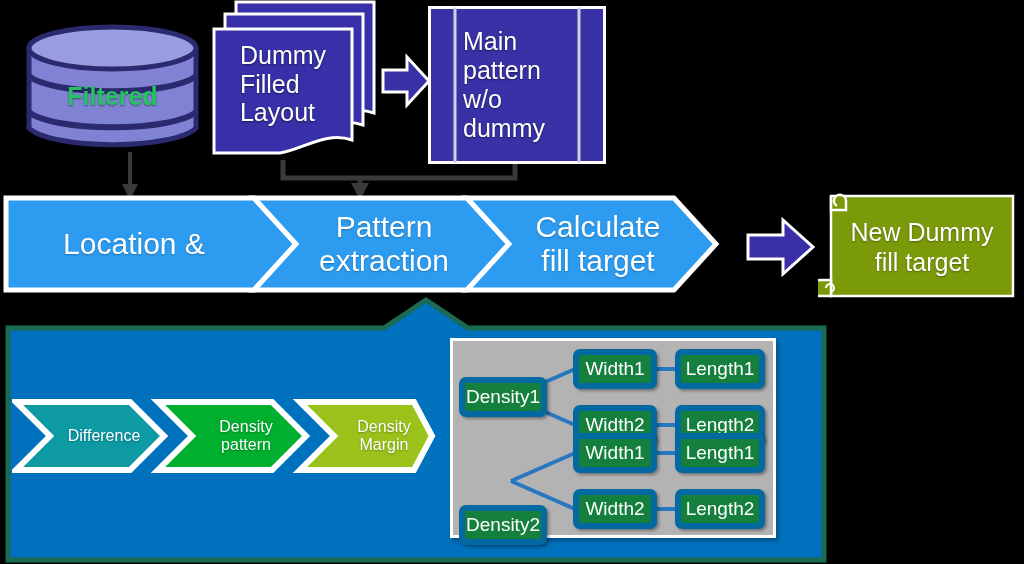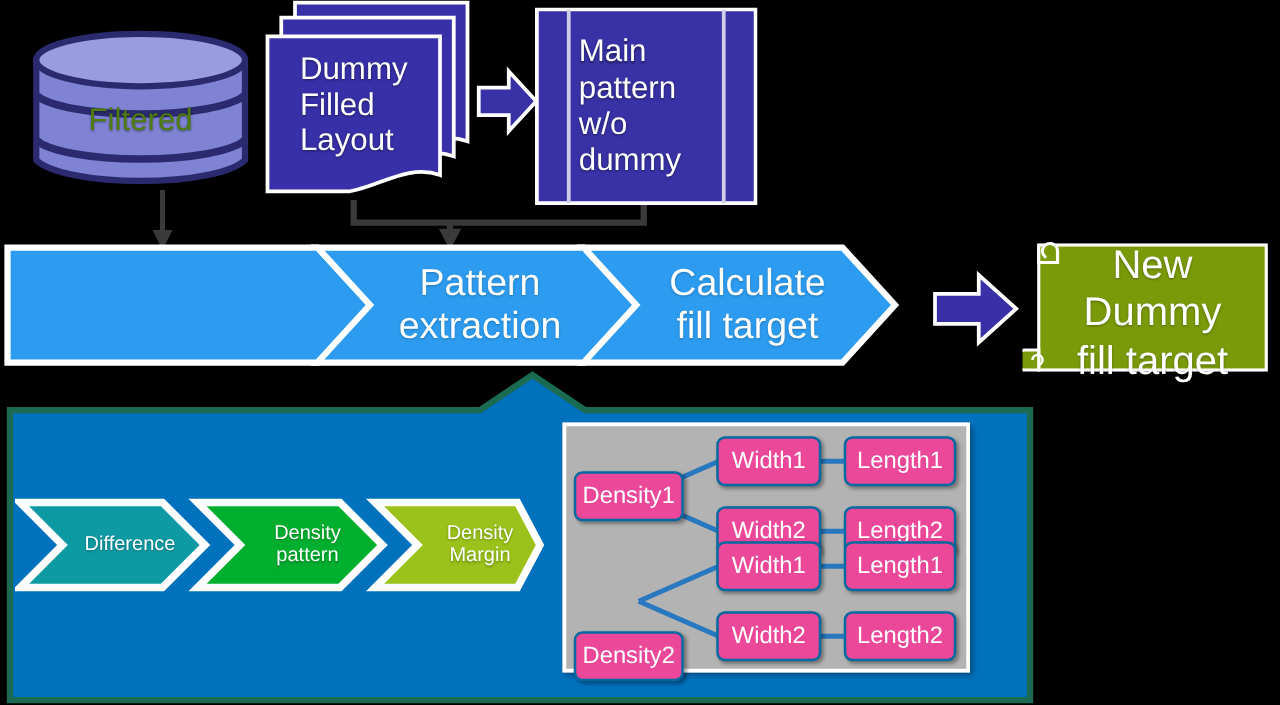--- a/index.html
+++ b/index.html
@@ -5,21 +5,21 @@
   html,body{margin:0;padding:0;background:#000;}
   body{width:1024px;height:564px;overflow:hidden;font-family:"Liberation Sans",sans-serif;}
   #stage{position:relative;width:1024px;height:564px;background:#000;}
 
   .abs{position:absolute;}
 
   
   .db-label{
     position:absolute;left:0;top:0;width:100%;height:100%;
     display:flex;align-items:center;justify-content:center;
-    color:#4d7c0f;font-size:25px;line-height:1.12;font-weight:400;
+    color:#22c55e;font-size:25px;line-height:1.12;font-weight:700;
     text-shadow:0 1px 2px rgba(0,0,0,.45);
   }
   .doc-label{
     position:absolute;left:0;top:0;width:100%;height:100%;
     display:flex;align-items:center;justify-content:center;
     color:#fff;font-size:25px;line-height:1.15;
     text-shadow:0 1px 2px rgba(0,0,0,.5);
   }
   .mainpat-label{
     position:absolute;left:0;top:0;width:100%;height:100%;
@@ -31,36 +31,36 @@
   
   .chev-label{
     position:absolute;color:#fff;font-size:30px;line-height:1.12;text-align:center;
     display:flex;align-items:center;justify-content:center;
     text-shadow:0 1px 2px rgba(0,0,0,.25);
   }
 
   
   .scroll-label{
     position:absolute;left:0;top:0;width:100%;height:100%;
-    display:flex;justify-content:center;
-    color:#fff;font-size:32px;line-height:1.2;text-align:center;
+    display:flex;align-items:center;justify-content:center;
+    color:#fff;font-size:25px;line-height:1.2;text-align:center;
     text-shadow:0 1px 2px rgba(0,0,0,.35);
   }
 
   
   .bchev-label{
     position:absolute;color:#fff;font-size:16px;line-height:1.15;text-align:center;
     display:flex;align-items:center;justify-content:center;
     text-shadow:0 1px 2px rgba(0,0,0,.3);
   }
 
   
   .node{
     position:absolute;box-sizing:border-box;
-    background:#ec4899;border:2px solid #0369a1;border-radius:7px;
+    background:#15803d;border:6px solid #0369a1;border-radius:7px;
     display:flex;align-items:center;justify-content:center;
     color:#fff;font-size:19px;white-space:nowrap;
     box-shadow:2px 2px 3px rgba(0,0,0,.35);
     text-align:right;
   }
   .graybox{
     position:absolute;background:#b3b3b3;border:3px solid #ffffff;
     box-sizing:border-box;box-shadow:2px 3px 4px rgba(0,0,0,.3);
   }
   svg{display:block;}
@@ -145,21 +145,21 @@
     <svg viewBox="0 0 722 100" style="width:722px;height:100px;">
 
       <path d="M4,4 L252,4 L294,50 L252,96 L4,96 Z" fill="#2d9cf0" stroke="#ffffff" stroke-width="5"></path>
 
       <path d="M252,4 L465,4 L507,50 L465,96 L252,96 L294,50 Z" fill="#2d9cf0" stroke="#ffffff" stroke-width="5"></path>
 
       <path d="M465,4 L672,4 L714,50 L672,96 L465,96 L507,50 Z" fill="#2d9cf0" stroke="#ffffff" stroke-width="5"></path>
     </svg>
     <div class="chev-label" style="left:6px;top:6px;width:252px;height:88px;">
       <span>
-        <br>
+        <span>Location &amp;</span><br>
       </span>
     </div>
     <div class="chev-label" style="left:282px;top:6px;width:200px;height:88px;">
       <span>
         <span>Pattern</span><br>
         <span>extraction</span>
       </span>
     </div>
     <div class="chev-label" style="left:498px;top:6px;width:196px;height:88px;">
       <span>

